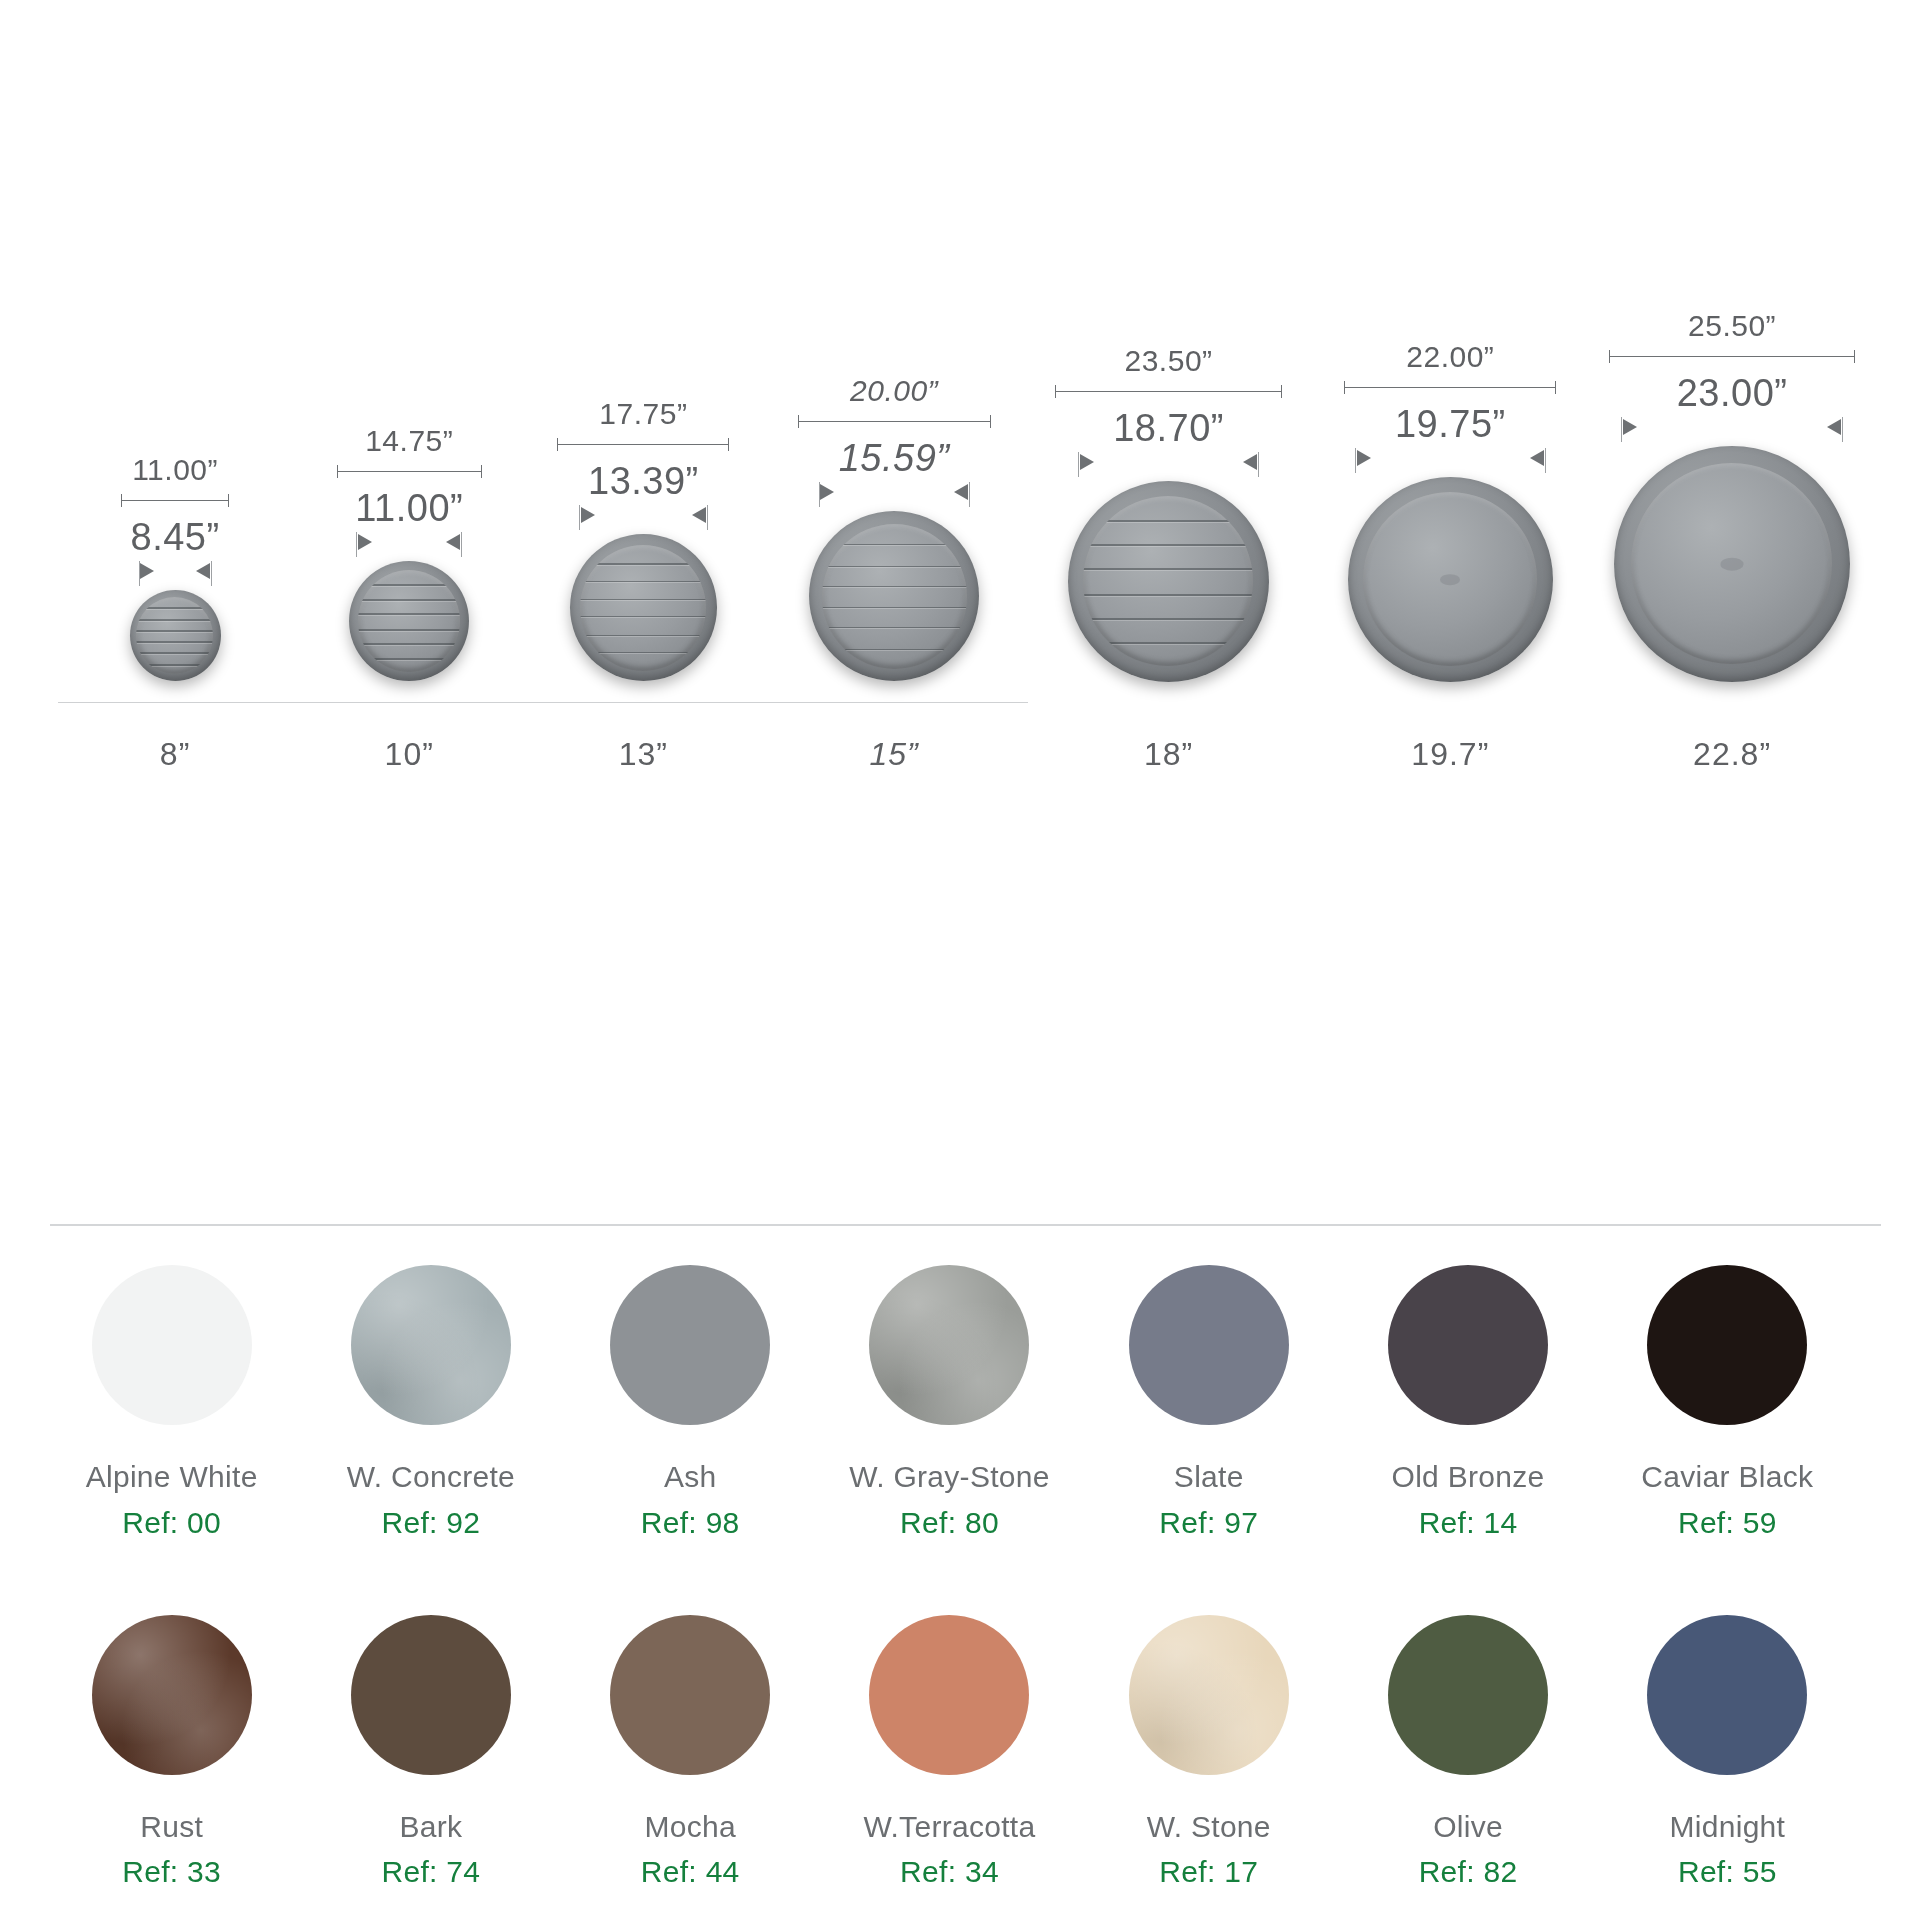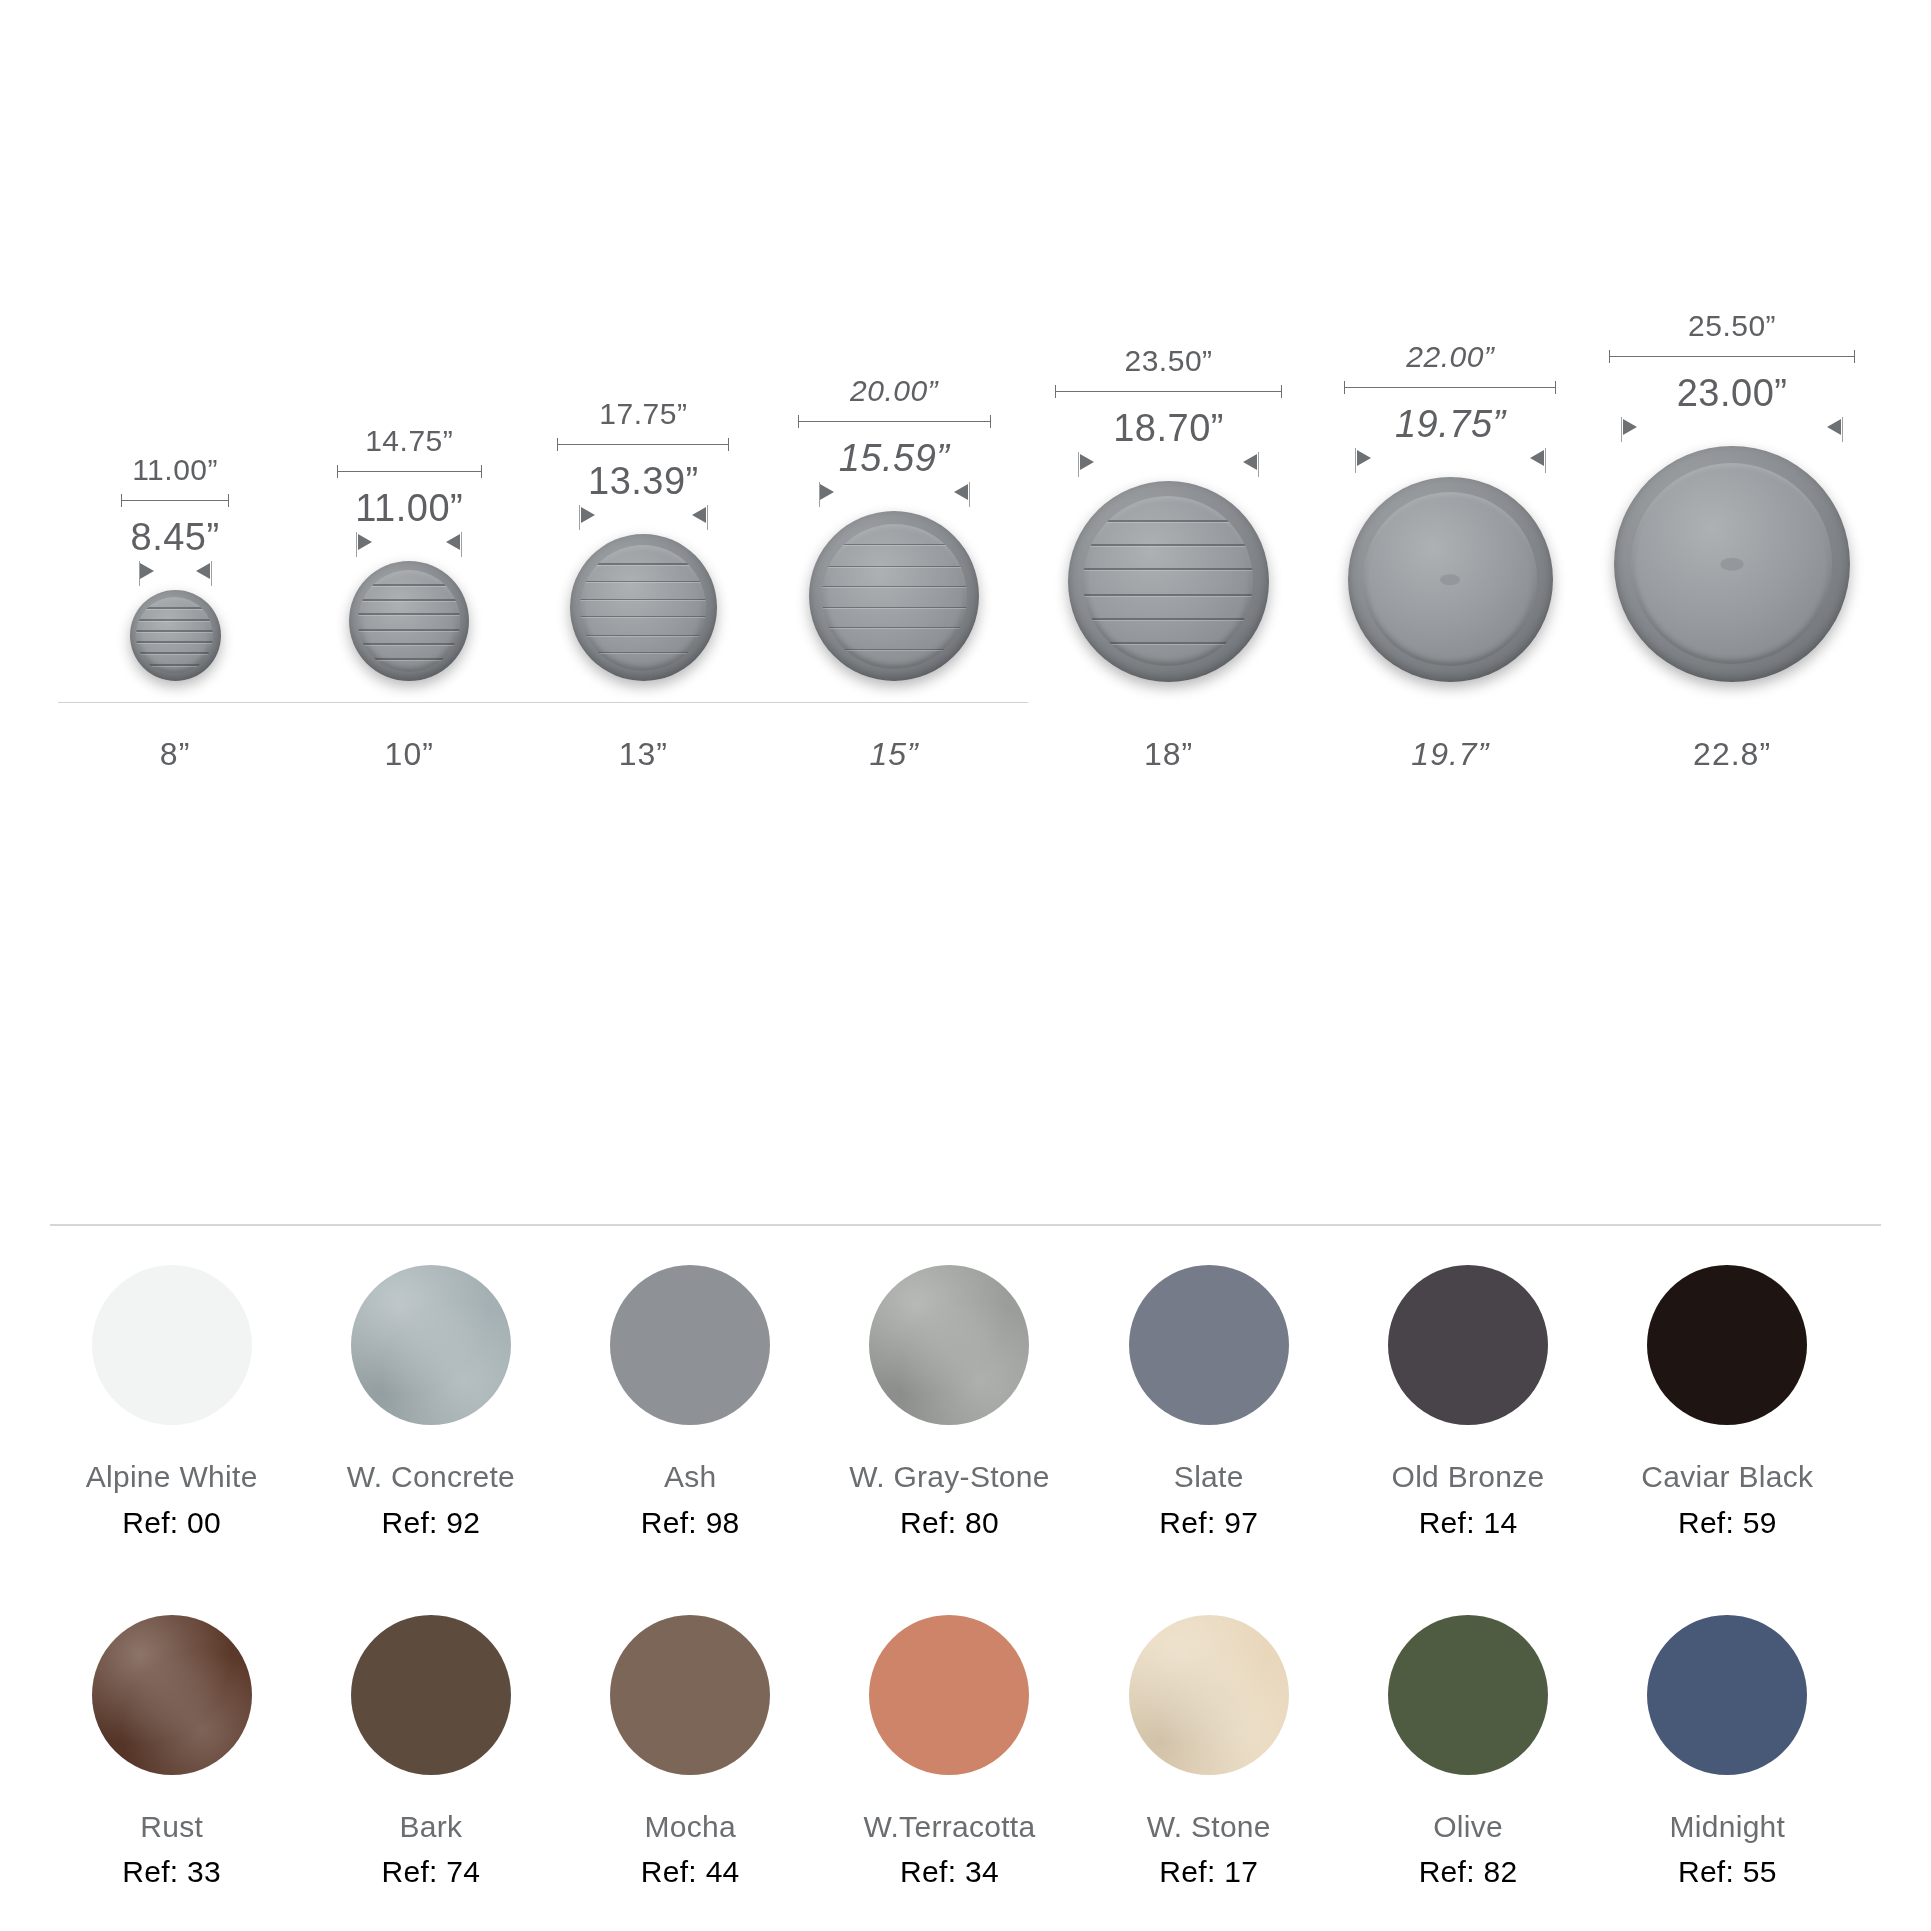--- a/index.html
+++ b/index.html
@@ -166,21 +166,21 @@
   }
   .swatch-name {
     font-size: 30px;
     color: #6b6e71;
     letter-spacing: 0.3px;
     margin-top: 35px;
     white-space: nowrap;
   }
   .swatch-ref {
     font-size: 30px;
-    color: #000000;
+    color: #15803d;
     letter-spacing: 0.3px;
     margin-top: 11.6px;
     white-space: nowrap;
   }
 </style>
 </head>
 <body>
 
 <div class="page">
 
@@ -349,21 +349,21 @@
                 <div class="slat" style="top: 72px;"></div>
                 <div class="slat" style="top: 98px;"></div>
                 <div class="slat" style="top: 122px;"></div>
                 <div class="slat" style="top: 146px;"></div>
               </div>
             </div>
           </div>
           <div class="baseline"></div>
           <div class="size-label">18”</div>
         </div>
-        <div class="size-col" style="width: 290px; font-style: italic;">
+        <div class="size-col" style="width: 290px;">
           <div class="dim-outer">
             <div class="dim-outer-label">22.00”</div>
             <div class="dim-outer-bar" style="width: 212px;">
               <span class="line"></span>
               <span class="cap l"></span>
               <span class="cap r"></span>
             </div>
           </div>
           <div class="dim-inner">
             <div class="dim-inner-label">19.75”</div>

